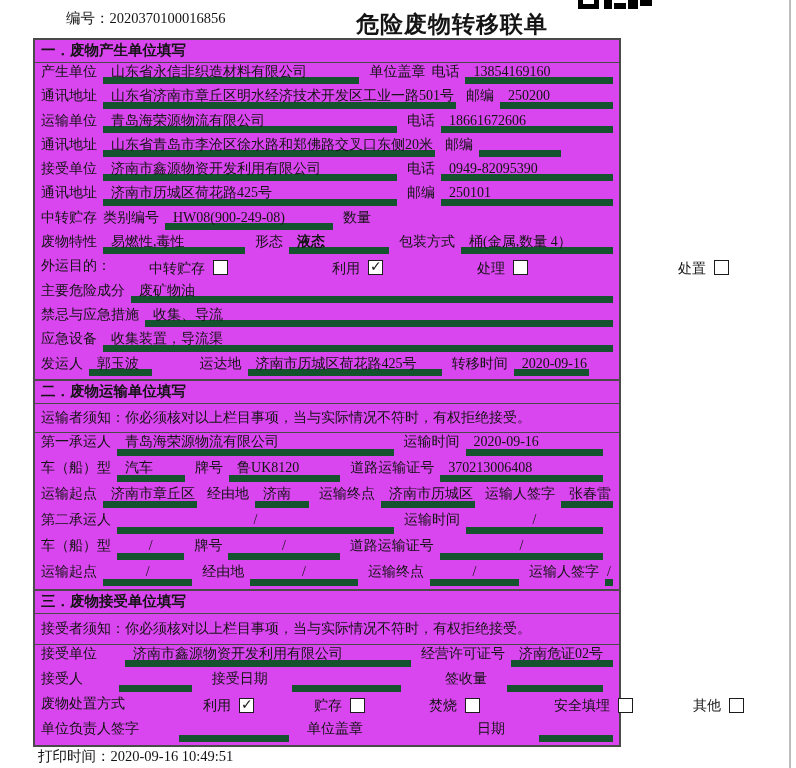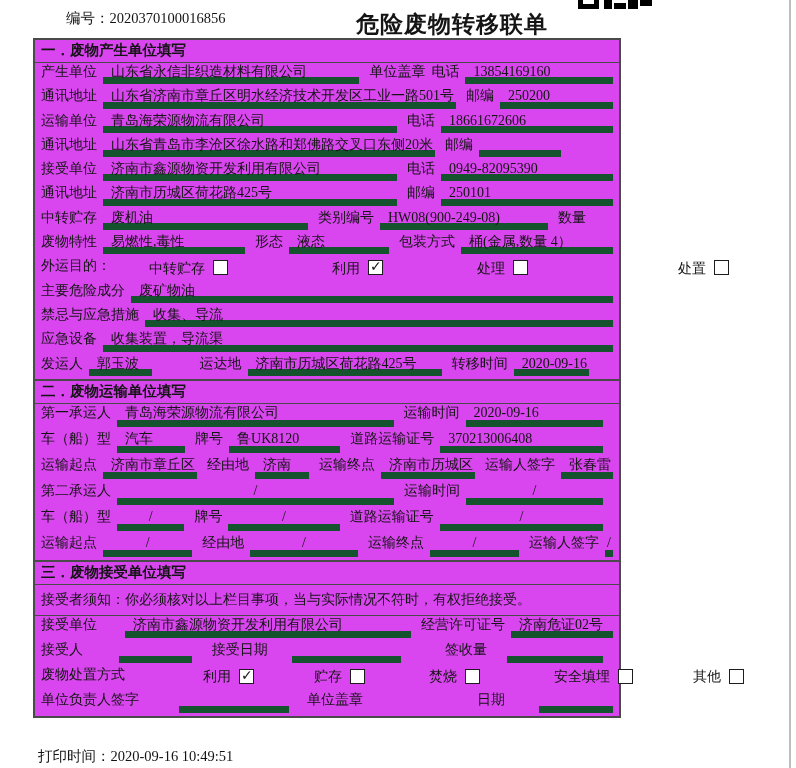--- a/index.html
+++ b/index.html
@@ -109,30 +109,29 @@
         <span class="fld" style="width: 172px;">0949-82095390</span>
       </div>
       <div class="row">
         <span class="lab">通讯地址</span>
         <span class="fld flex">济南市历城区荷花路425号</span>
         <span class="lab">邮编</span>
         <span class="fld" style="width: 172px;">250101</span>
       </div>
       <div class="row">
         <span class="lab">中转贮存</span>
-        <span class="fld" style="width: 205px;">废机油</span>
         <span class="lab">类别编号</span>
         <span class="fld" style="width: 168px;">HW08(900-249-08)</span>
         <span class="lab">数量</span>
       </div>
       <div class="row">
         <span class="lab">废物特性</span>
         <span class="fld" style="width: 142px;">易燃性,毒性</span>
         <span class="lab">形态</span>
-        <span class="fld" style="width: 100px;">液态</span>
+        <span class="fld" style="width: 100px; font-weight: bold;">液态</span>
         <span class="lab">包装方式</span>
         <span class="fld flex">桶(金属,数量 4）</span>
       </div>
       <div class="row">
         <span class="lab">外运目的：</span>
         <span class="chk">
           <span class="chk-lab">中转贮存</span>
           <span class="box"></span>
         </span>
         <span class="gap" style="width: 72px;"></span>
@@ -170,20 +169,21 @@
         <span class="gap" style="width: 38px;"></span>
         <span class="lab">运达地</span>
         <span class="fld" style="width: 248px;">济南市历城区荷花路425号</span>
         <span class="lab">转移时间</span>
         <span class="fld flex">2020-09-16</span>
         <span class="gap" style="width: 14px;"></span>
       </div>
     </div>
     <div class="section s2">
       <div class="sec-title">二．废物运输单位填写</div>
+      <div class="notice">运输者须知：你必须核对以上栏目事项，当与实际情况不符时，有权拒绝接受。</div>
       <div class="row">
         <span class="lab">第一承运人</span>
         <span class="fld" style="width: 330px;">青岛海荣源物流有限公司</span>
         <span class="lab">运输时间</span>
         <span class="fld" style="width: 163px;">2020-09-16</span>
         <span class="gap flex"></span>
       </div>
       <div class="row">
         <span class="lab">车（船）型</span>
         <span class="fld" style="width: 88px;">汽车</span>

